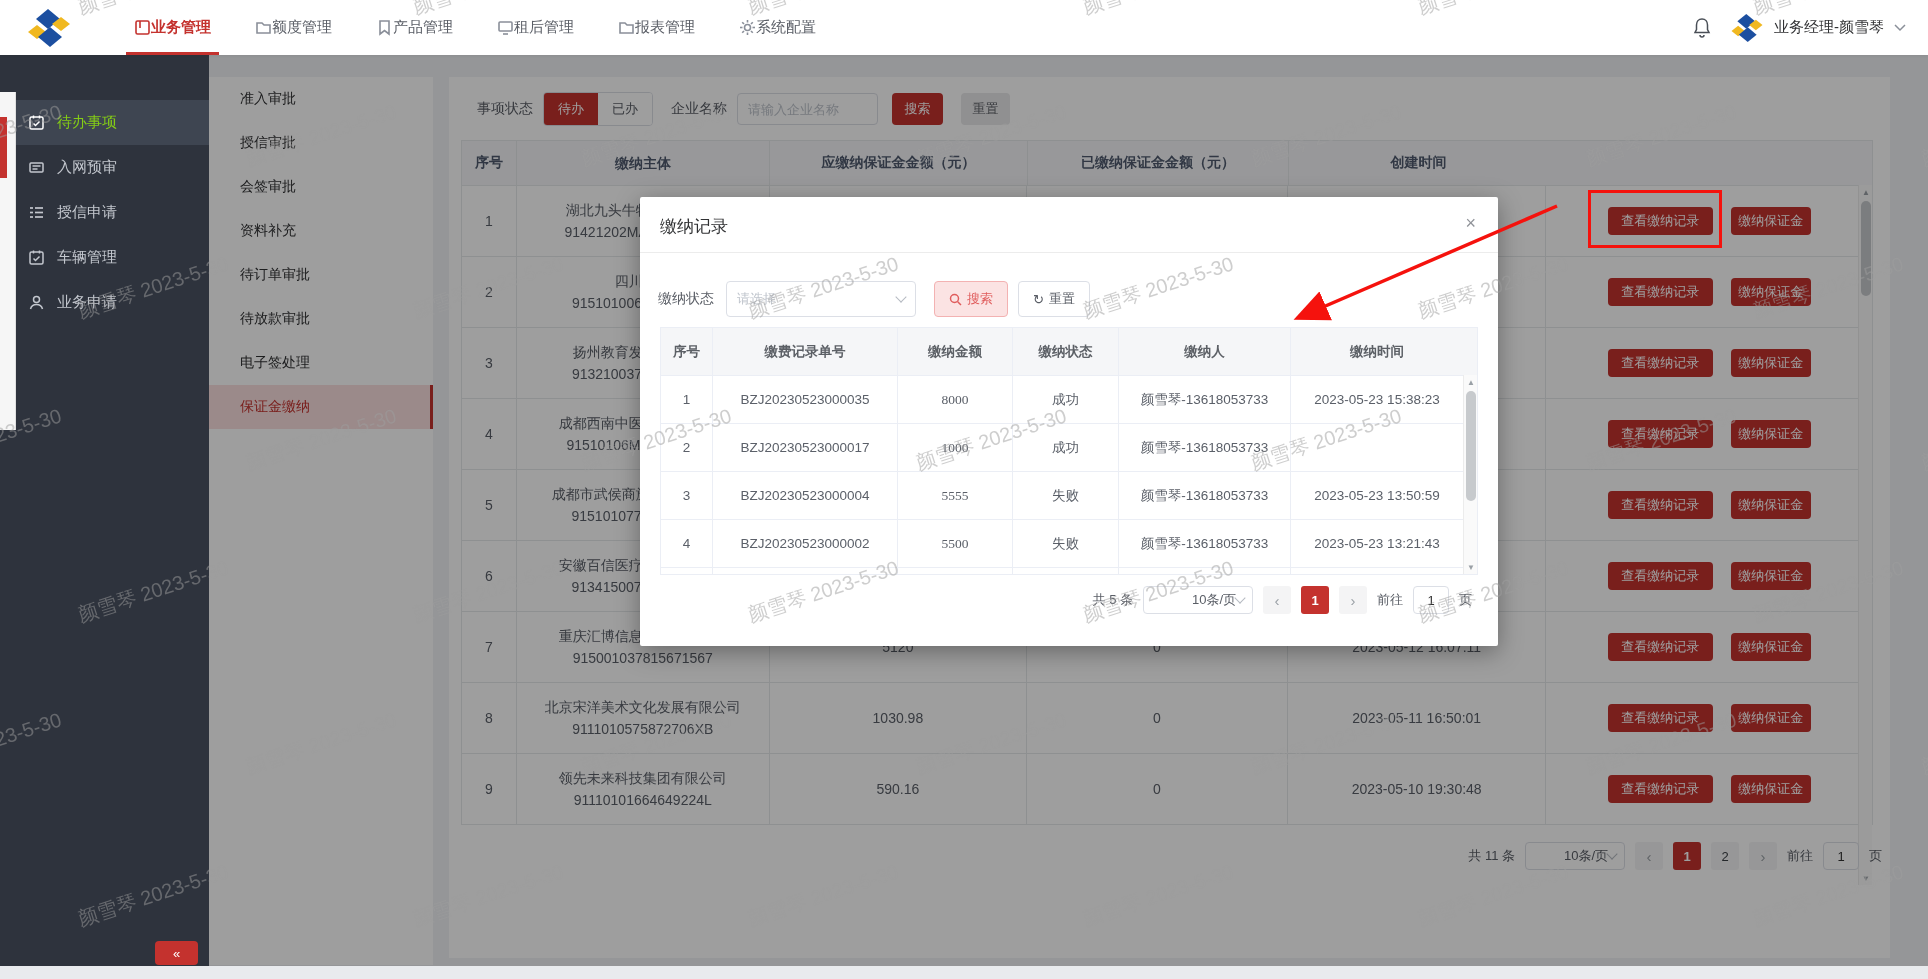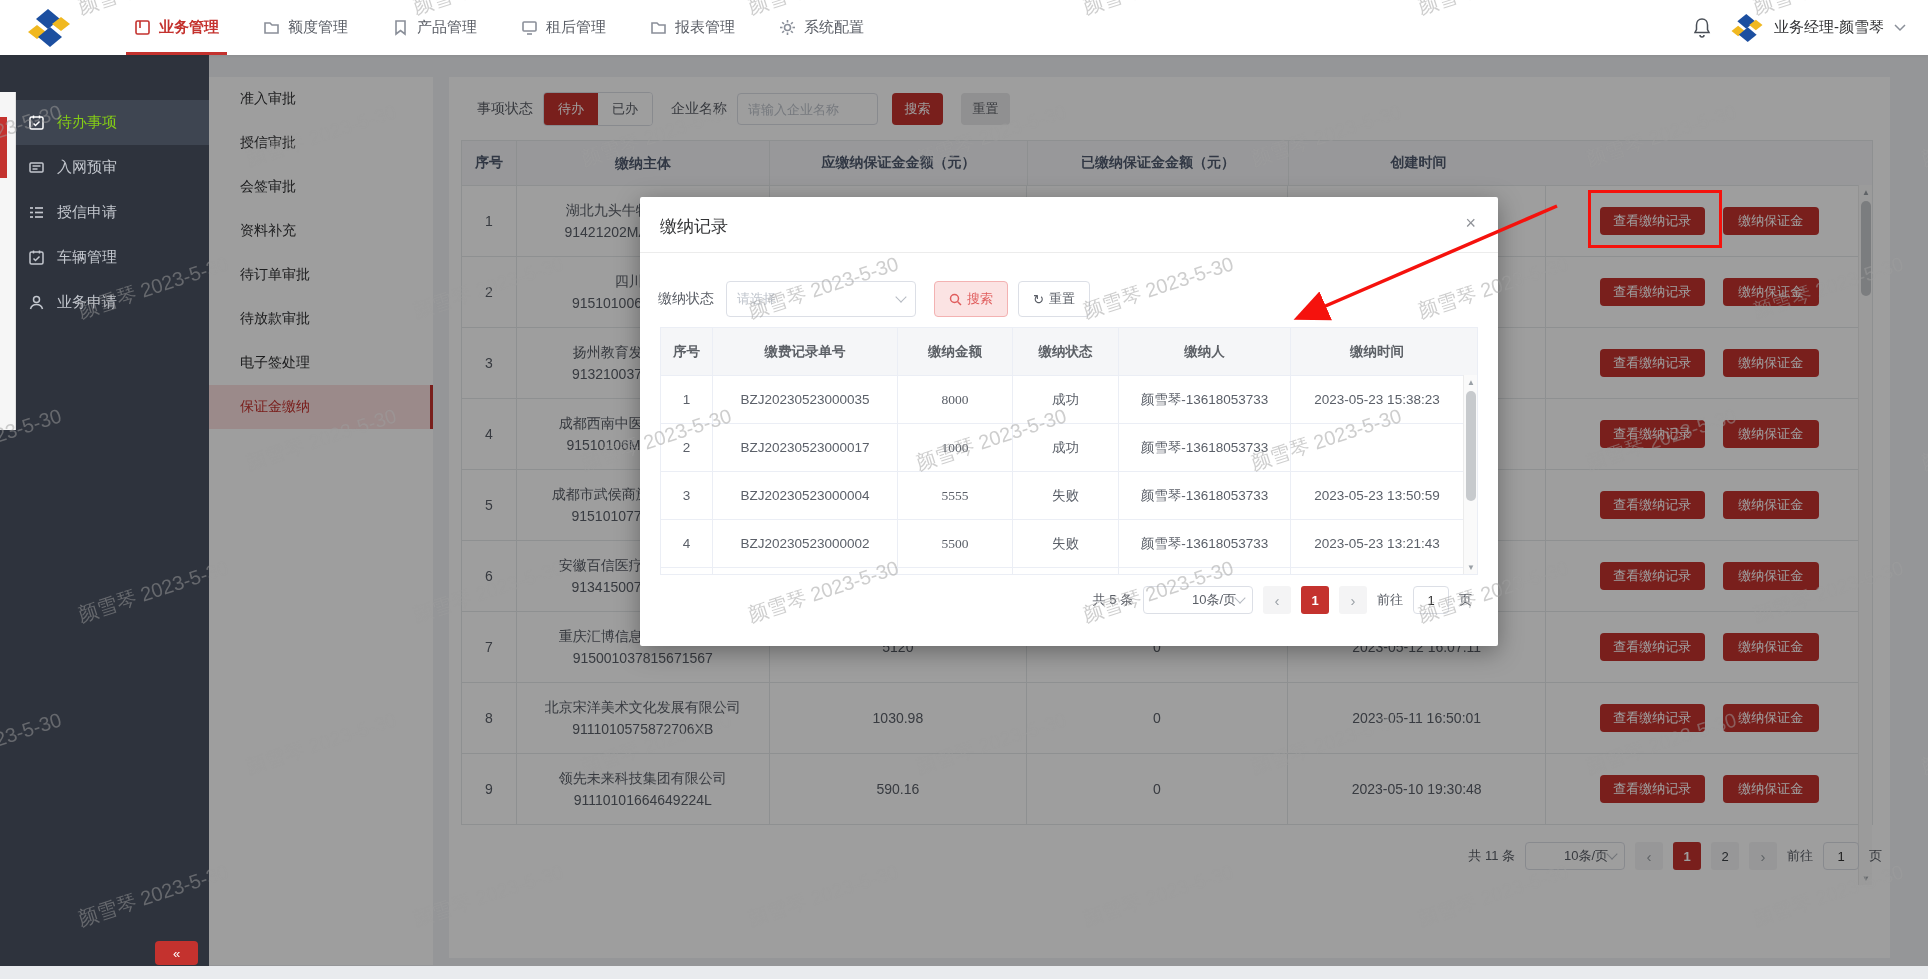--- a/index.html
+++ b/index.html
@@ -7,21 +7,21 @@
     --border:#e6e8eb; --soft:#f5f6f8; --pagebg:#f0f2f5;
   }
   *{box-sizing:border-box; margin:0; padding:0;}
   body{font-family:"Liberation Sans","DejaVu Sans",sans-serif; background:#fff;}
   .page{position:relative; width:1928px; height:979px; overflow:hidden; background:var(--pagebg);}
 
   
   .topbar{position:absolute; left:0; top:0; width:100%; height:55px; background:#fff; display:flex; align-items:center; z-index:7; box-shadow:0 1px 3px rgba(0,0,0,.06);}
   .logo{margin-left:26px; display:flex; align-items:center;}
   .nav{display:flex; height:55px; margin-left:40px;}
-  .nav-item{display:flex; align-items:center; gap:8px; padding:0 22px; font-size:15px; color:#5a5e66; cursor:pointer; position:relative;}
+  .nav-item{display:flex; align-items:center; gap:0; padding:0 22px; font-size:15px; color:#5a5e66; cursor:pointer; position:relative;}
   .nav-item .ic{display:flex;}
   .nav-item.active{color:var(--primary); font-weight:bold;}
   .nav-item.active::after{content:""; position:absolute; left:14px; right:14px; bottom:0; height:3px; background:var(--primary);}
   .top-right{margin-left:auto; display:flex; align-items:center; gap:18px; margin-right:22px;}
   .bell{display:flex; cursor:pointer;}
   .userbox{display:flex; align-items:center; gap:10px; cursor:pointer;}
   .username{font-size:15px; color:#303133;}
 
   
   .sidebar{position:absolute; left:0; top:55px; bottom:13px; width:209px; background:#2e333d; z-index:5;}
@@ -62,21 +62,21 @@
   .gtable{margin:14px 12px 0 12px; border:1px solid var(--border); position:relative; width:1412px;}
   .thead{display:flex; background:var(--soft); height:44px;}
   .th{display:flex; align-items:center; justify-content:center; font-size:14px; font-weight:bold; color:var(--head-ink); border-right:1px solid var(--border);}
   .th:last-child{border-right:none;}
   .trow{display:flex; height:71px; border-top:1px solid var(--border); background:#fff;}
   .tc{display:flex; align-items:center; justify-content:center; font-size:14px; color:var(--ink); border-right:1px solid var(--border); text-align:center;}
   .tc:last-child{border-right:none;}
   .c-seq{width:55px;} .c-name{width:253px; flex-direction:column; line-height:22px; overflow:hidden;}
   .c-due{width:258px;} .c-paid{width:261px;} .c-time{width:259px;} .c-op{width:326px; gap:18px;}
   .btn.op{width:105px; height:28px; font-size:13px;}
-  .btn.op2{width:96px; height:28px; font-size:13px;}
+  .btn.op2{width:80px; height:28px; font-size:13px;}
 
   
   .vscroll{position:absolute; width:14px; background:#fafafa; border-left:1px solid #ececec;}
   .vscroll .arr{position:absolute; left:0; width:14px; height:14px; font-size:8px; color:#9aa0a6; display:flex; align-items:center; justify-content:center;}
   .vscroll .arr.up{top:0;} .vscroll .arr.down{bottom:0;}
   .vscroll .thumb{position:absolute; left:2px; width:10px; background:#c7cacd; border-radius:5px;}
   .main-vscroll{right:0; top:44px; height:700px;}
   .bottom-scroll{position:absolute; left:0; right:0; bottom:0; height:13px; background:#e9ebee; z-index:12;}
 
   

